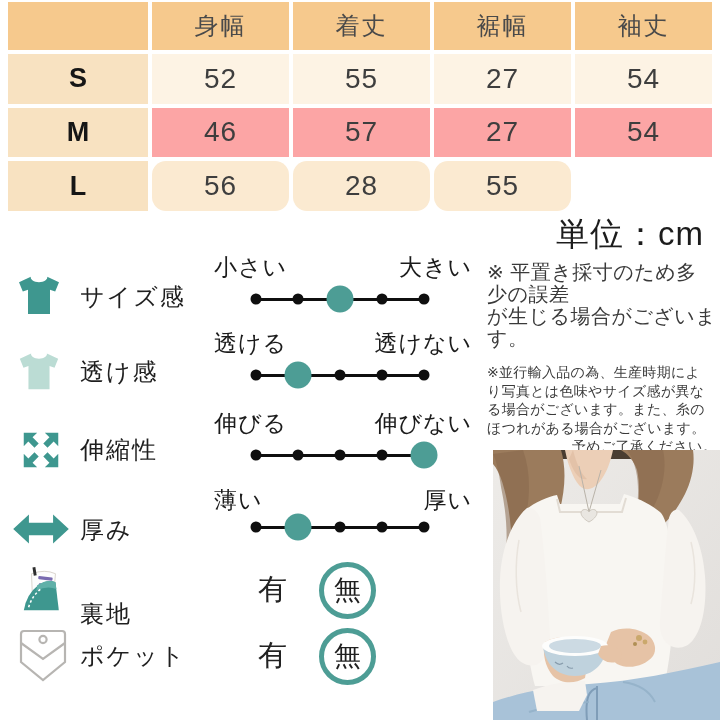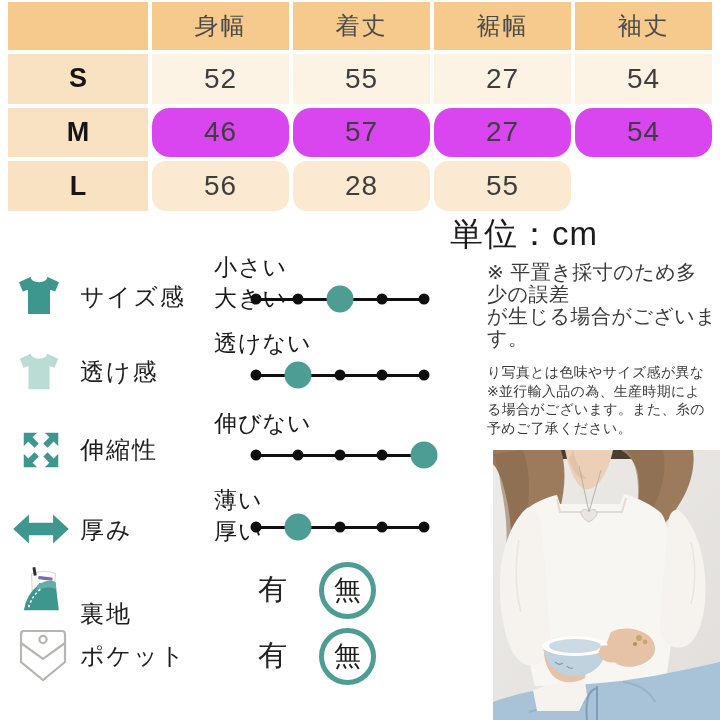--- a/index.html
+++ b/index.html
@@ -12,38 +12,38 @@
     position:absolute;left:8px;top:2px;width:704px;height:209px;
     display:grid;grid-template-columns:140px 1fr 1fr 1fr 1fr;
     grid-template-rows:48px 1fr 1fr 1fr;gap:4px;background:#ffffff;
   }
   .cell{display:flex;align-items:center;justify-content:center;}
   .th{background:#F6C98D;font-size:24px;color:#4a4a4a;letter-spacing:2px;}
   .corner{background:#F6C98D;}
   .size-cell{background:#F8E2C1;font-weight:bold;font-size:27px;color:#161616;}
   .data{font-size:28px;color:#3e3e3e;letter-spacing:1px;}
   .r-s{background:#FDF3E4;}
-  .r-m{background:#d946ef;border-radius:18px;}
+  .r-m{background:#fca5a5;}
   .r-l{background:#FBEAD1;border-radius:14px;}
   
-  .unit{position:absolute;left:450px;top:212px;width:254px;text-align:left;
+  .unit{position:absolute;left:450px;top:212px;width:254px;text-align:right;
     font-size:33px;color:#1c1c1c;letter-spacing:1px;}
   
   .notes{position:absolute;left:487px;top:261px;width:230px;color:#3a3a3a;}
   .note1 div{font-size:20px;line-height:22px;letter-spacing:0.5px;}
   .note2{margin-top:14px;}
   .note2 div{font-size:14px;line-height:18.5px;letter-spacing:0.3px;}
-  .note2 div:last-child{text-align:left;}
+  .note2 div:last-child{text-align:right;}
   
   .f-icon{position:absolute;}
   .f-label{position:absolute;left:80px;font-size:24px;line-height:34px;
     color:#1f1f1f;letter-spacing:2px;white-space:nowrap;}
   
   .scale-labels{position:absolute;left:214px;width:258px;display:flex;
-    justify-content:space-between;font-size:23px;color:#1b1b1b;letter-spacing:1px;flex-direction:column;}
+    justify-content:space-between;font-size:23px;color:#1b1b1b;letter-spacing:1px;}
   
   .scale-track{position:absolute;left:256px;width:168px;height:30px;}
   .scale-track .line{position:absolute;left:0;top:13.5px;width:100%;height:3px;background:#0f0f0f;}
   .dot{position:absolute;top:15px;width:11px;height:11px;background:#0f0f0f;
     border-radius:50%;transform:translate(-50%,-50%);}
   .dot:nth-of-type(2){left:0;}   
   .dot:nth-of-type(3){left:42px;}
   .dot:nth-of-type(4){left:84px;}
   .dot:nth-of-type(5){left:126px;}
   .dot:nth-of-type(6){left:168px;}
@@ -86,23 +86,24 @@
 </div>
 
 <div class="unit">単位：cm</div>
 
 <div class="notes">
   <div class="note1">
     <div>※ 平置き採寸のため多少の誤差</div>
     <div>が生じる場合がございます。</div>
   </div>
   <div class="note2">
+    <div>※並行輸入品の為、生産時期によ</div>
     <div>り写真とは色味やサイズ感が異な</div>
-    <div>※並行輸入品の為、生産時期によ</div>
     <div>る場合がございます。また、糸の</div>
+    <div>ほつれがある場合がございます。</div>
     <div>予めご了承ください。</div>
   </div>
 </div>
 
 <span class="f-icon" style="left:14px;top:272px;">
   <svg width="50" height="48" viewBox="0 0 24 24">
       <path fill="#3E978F" d="M16.1 2.4c.4 1.3-1.6 2.7-4.1 2.7S7.5 3.7 7.9 2.4L2 5.1l1.9 4.7 2.6-.9V21h11V8.9l2.6.9L22 5.1z"></path>
     </svg>
 </span>
 <div class="f-label" style="top:280px;">サイズ感</div>
@@ -158,32 +159,34 @@
 <div class="scale-track" style="top:284px;">
   <span class="line"></span>
   <span class="dot"></span>
     <span class="dot"></span>
     <span class="dot active"></span>
     <span class="dot"></span>
     <span class="dot"></span>
 </div>
 
 <div class="scale-labels" style="top:328px;">
+  <span>透ける</span>
   <span>透けない</span>
 </div>
 <div class="scale-track" style="top:360px;">
   <span class="line"></span>
   <span class="dot"></span>
     <span class="dot active"></span>
     <span class="dot"></span>
     <span class="dot"></span>
     <span class="dot"></span>
 </div>
 
 <div class="scale-labels" style="top:408px;">
+  <span>伸びる</span>
   <span>伸びない</span>
 </div>
 <div class="scale-track" style="top:440px;">
   <span class="line"></span>
   <span class="dot"></span>
     <span class="dot"></span>
     <span class="dot"></span>
     <span class="dot"></span>
     <span class="dot active"></span>
 </div>

